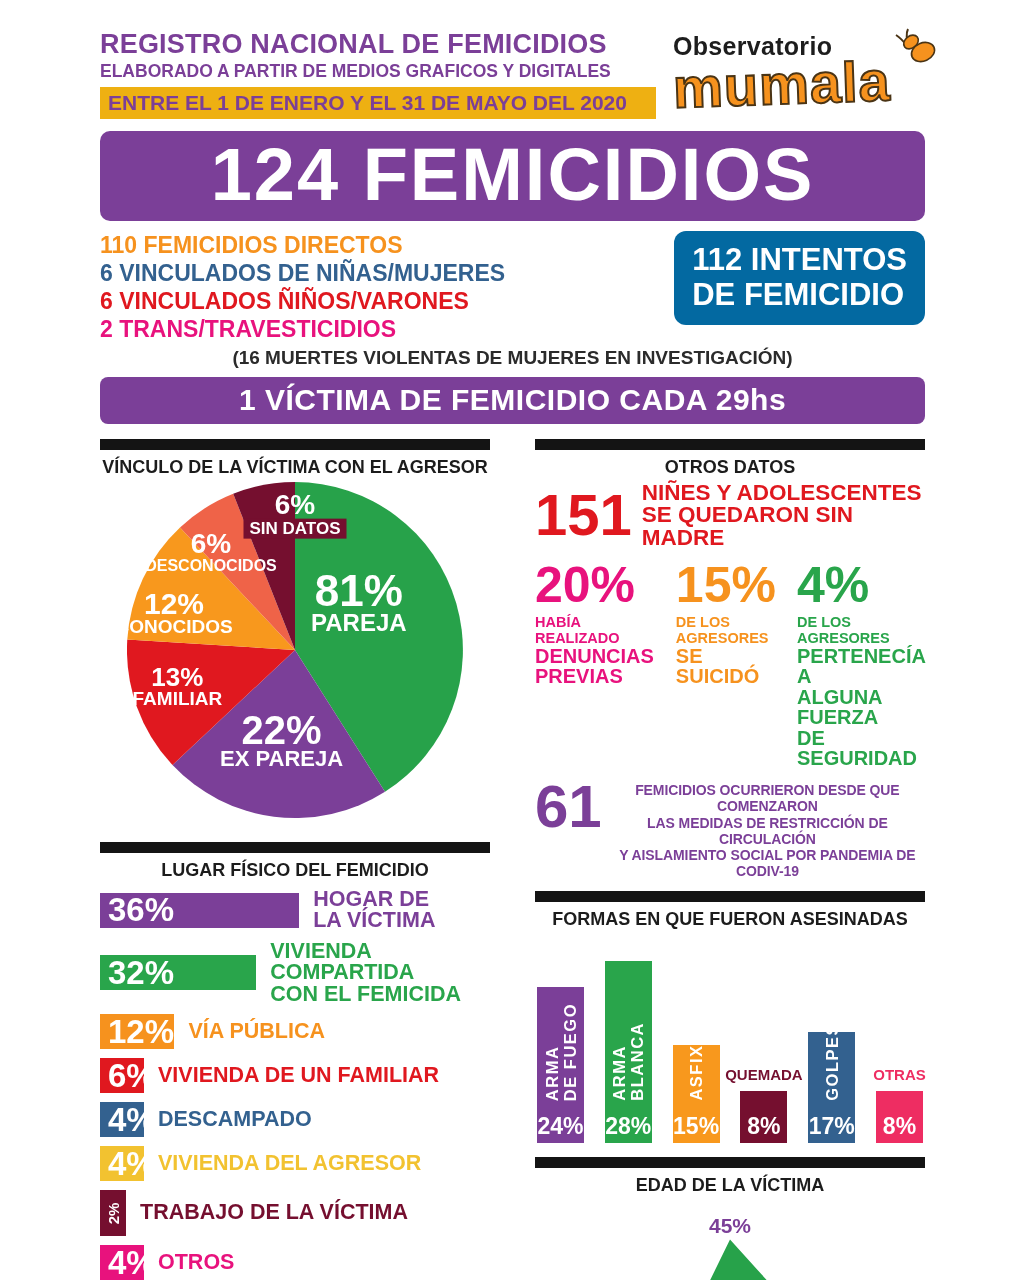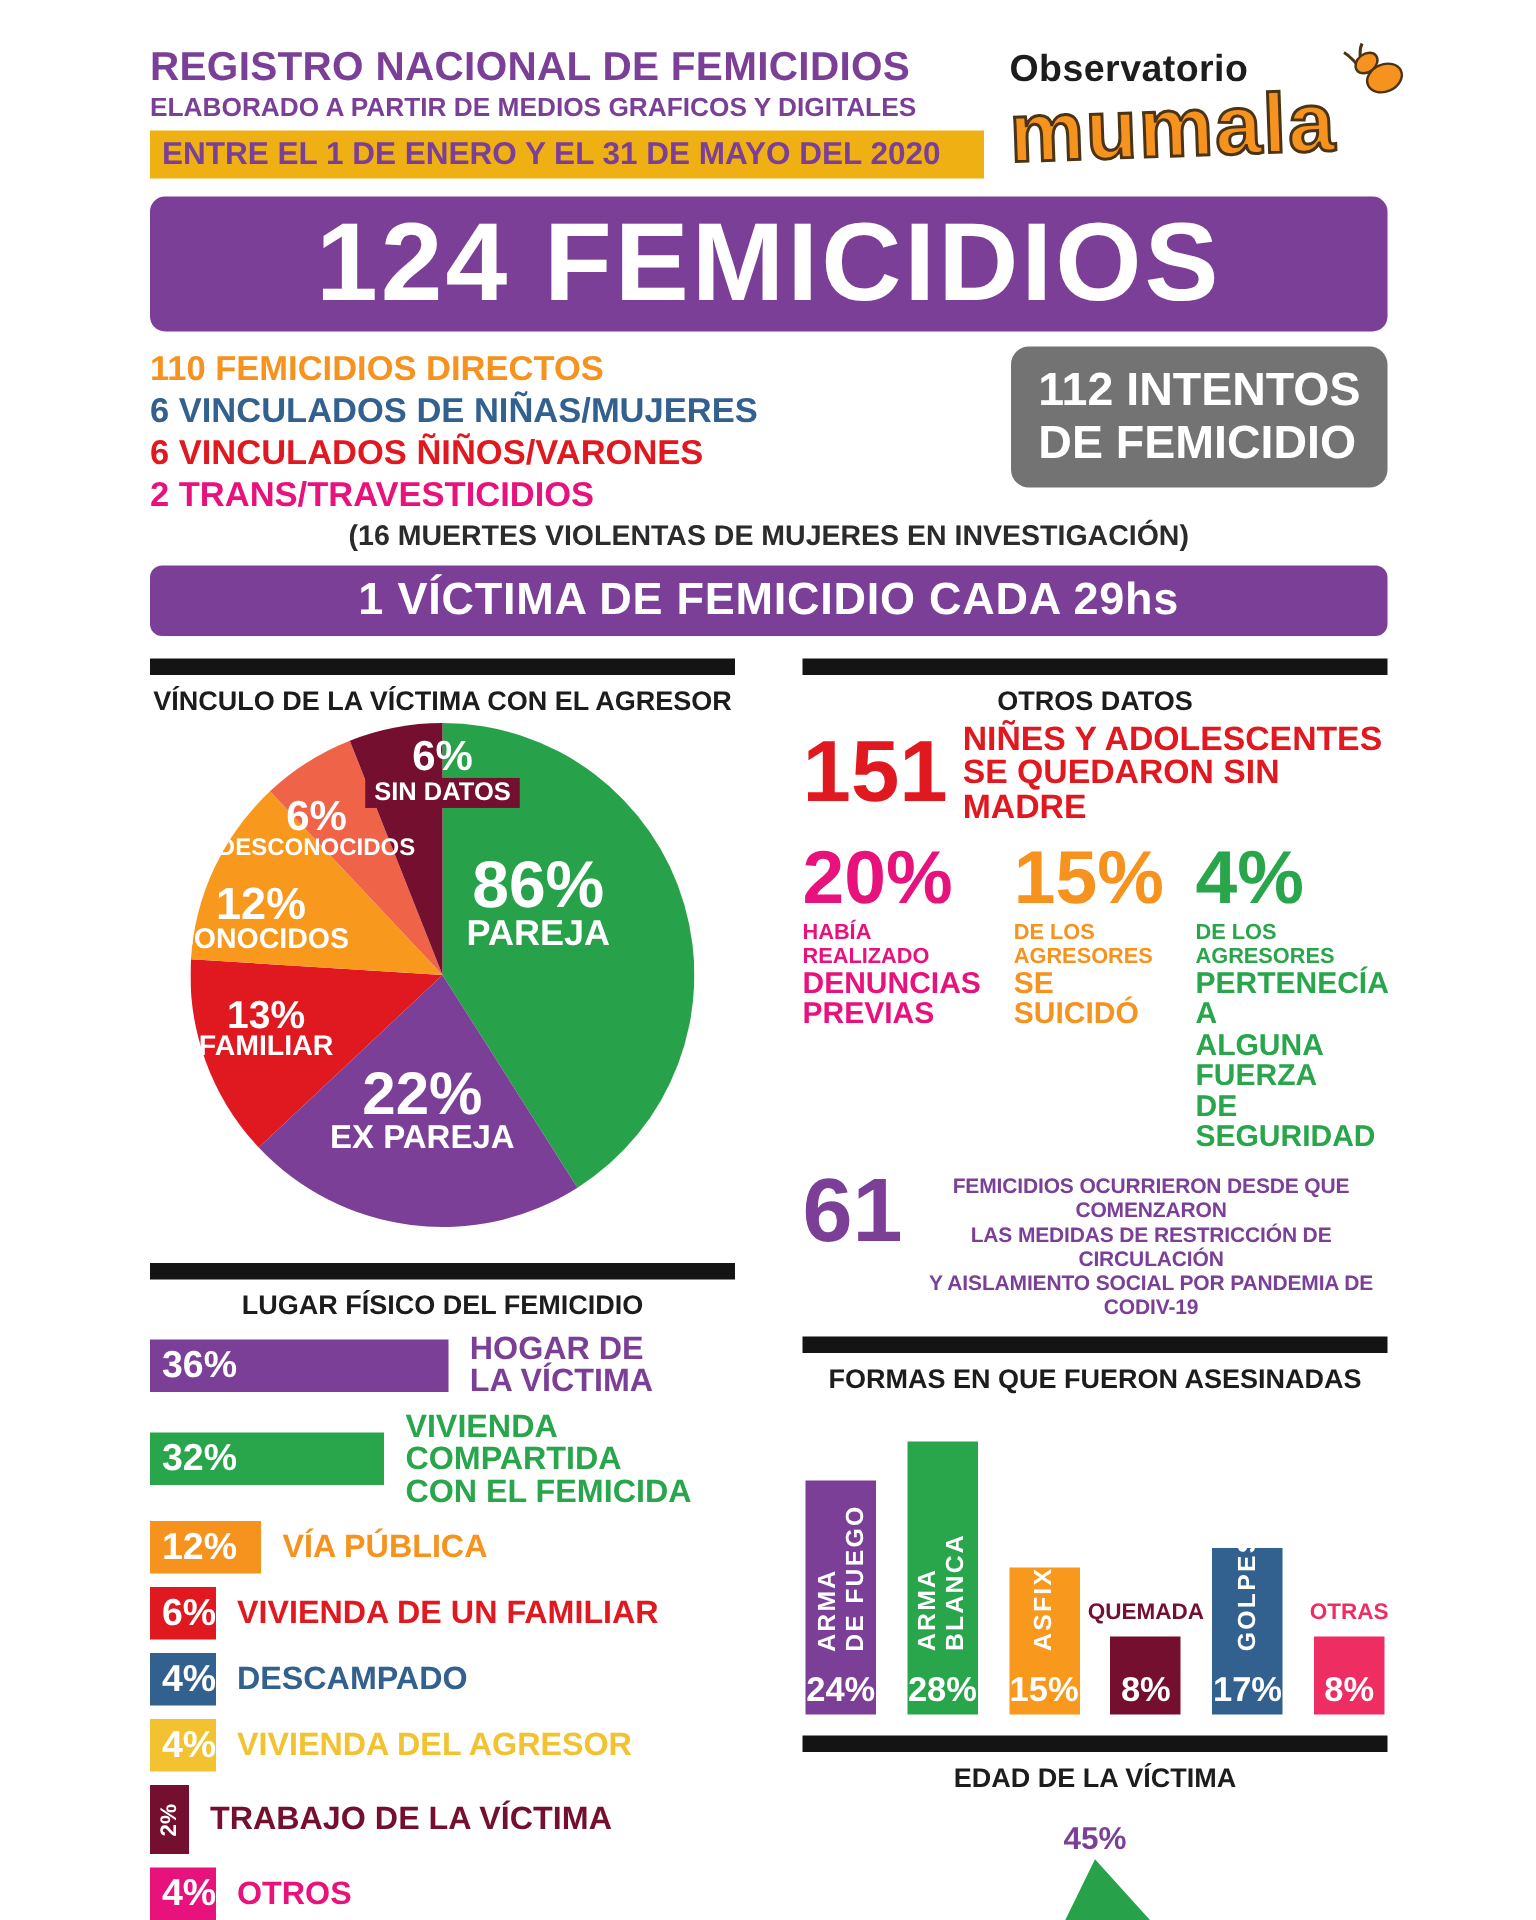--- a/index.html
+++ b/index.html
@@ -41,21 +41,21 @@
   
   .pie-wrap { position:relative; width:336px; height:336px; margin:4px auto 24px; }
   .pie-label { position:absolute; transform:translate(-50%,-50%); text-align:center; color:#fff;
                font-weight:bold; line-height:.95; white-space:nowrap; }
   .pie-label .sub { display:block; }
   .pie-label .chip { background:#750f2f; padding:2px 6px; }
 
   
   .hrow { display:flex; align-items:center; margin-bottom:9px; }
   .hbar { position:relative; color:#fff; font-weight:bold; display:flex; align-items:center; }
-  .hbar .pct { padding-left:8px; font-size:25px; }
+  .hbar .pct { padding-left:8px; font-size:33px; }
   .hbar.vert .pct { padding:0; width:100%; text-align:center; transform:rotate(-90deg); font-size:15px; }
   .hlabel { font-weight:bold; font-size:21.5px; line-height:1.0; margin-left:14px; white-space:pre-line; }
 
   
   .vbars { display:flex; justify-content:space-between; align-items:flex-end; height:205px; padding:0 2px; margin-top:8px; }
   .vwrap { position:relative; width:47px; height:100%; }
   .vbar { position:absolute; bottom:0; left:0; right:0; }
   .vpct { position:absolute; bottom:3px; left:-4px; right:-4px; text-align:center; color:#fff; font-weight:bold; font-size:23px; }
   .vlabel { position:absolute; left:50%; bottom:42px; transform:translateX(-50%) rotate(180deg);
             writing-mode:vertical-rl; white-space:pre-line; color:#fff; font-weight:bold; font-size:16.5px;
@@ -103,41 +103,41 @@
 
   <div class="banner-main">124 FEMICIDIOS</div>
 
   <div class="stats-row">
     <ul class="breakdown" id="breakdown">
         <li style="color: rgb(246, 146, 30);">110 FEMICIDIOS DIRECTOS</li>
         <li style="color: rgb(51, 97, 143);">6 VINCULADOS DE NIÑAS/MUJERES</li>
         <li style="color: rgb(224, 24, 31);">6 VINCULADOS ÑIÑOS/VARONES</li>
         <li style="color: rgb(232, 18, 125);">2 TRANS/TRAVESTICIDIOS</li>
       </ul>
-    <div class="attempts" id="attempts" style="background: #737373;">112 INTENTOS
+    <div class="attempts" id="attempts" style="background: #0369a1;">112 INTENTOS
 DE FEMICIDIO</div>
   </div>
 
   <div class="investigation">(16 MUERTES VIOLENTAS DE MUJERES EN INVESTIGACIÓN)</div>
   <div class="banner-rate">1 VÍCTIMA DE FEMICIDIO CADA 29hs</div>
 
   <div class="columns">
 
     <div class="col">
       <div class="black-bar"></div>
       <div class="sec-title">VÍNCULO DE LA VÍCTIMA CON EL AGRESOR</div>
       <div class="pie-wrap" id="pie"><svg width="336" height="336">
             <path d="M168,168 L168.0,0.0 A168,168 0 0 1 258.0,309.8 Z" fill="#27a24a"></path>
             <path d="M168,168 L258.0,309.8 A168,168 0 0 1 45.5,283.0 Z" fill="#7b3f98"></path>
             <path d="M168,168 L45.5,283.0 A168,168 0 0 1 0.3,157.5 Z" fill="#e0181f"></path>
             <path d="M168,168 L0.3,157.5 A168,168 0 0 1 53.0,45.5 Z" fill="#f8981d"></path>
             <path d="M168,168 L53.0,45.5 A168,168 0 0 1 106.2,11.8 Z" fill="#ef6348"></path>
             <path d="M168,168 L106.2,11.8 A168,168 0 0 1 168.0,0.0 Z" fill="#750f2f"></path>
           </svg><div class="pie-label" style="left: 69%; top: 36%;">
-            <div style="font-size: 44px;">86%</div>
+            <div style="font-size: 44px;">81%</div>
             <span class="sub" style="font-size: 24px;">PAREJA</span>
           </div><div class="pie-label" style="left: 46%; top: 77%;">
             <div style="font-size: 40px;">22%</div>
             <span class="sub" style="font-size: 22px;">EX PAREJA</span>
           </div><div class="pie-label" style="left: 15%; top: 61%;">
             <div style="font-size: 26px;">13%</div>
             <span class="sub" style="font-size: 19px;">FAMILIAR</span>
           </div><div class="pie-label" style="left: 14%; top: 39%;">
             <div style="font-size: 30px;">12%</div>
             <span class="sub" style="font-size: 19px;">CONOCIDOS</span>

